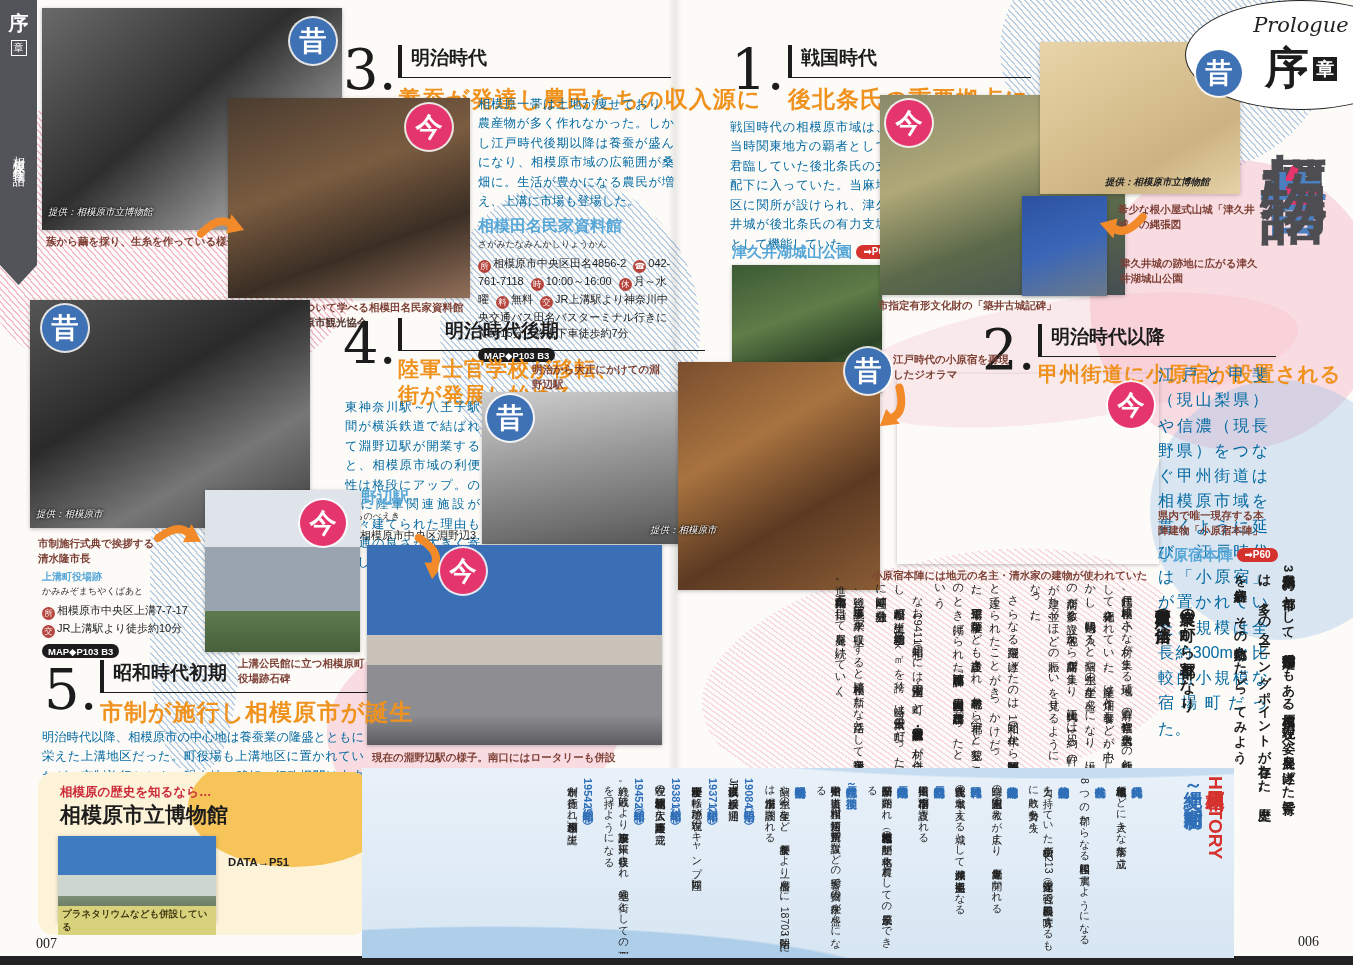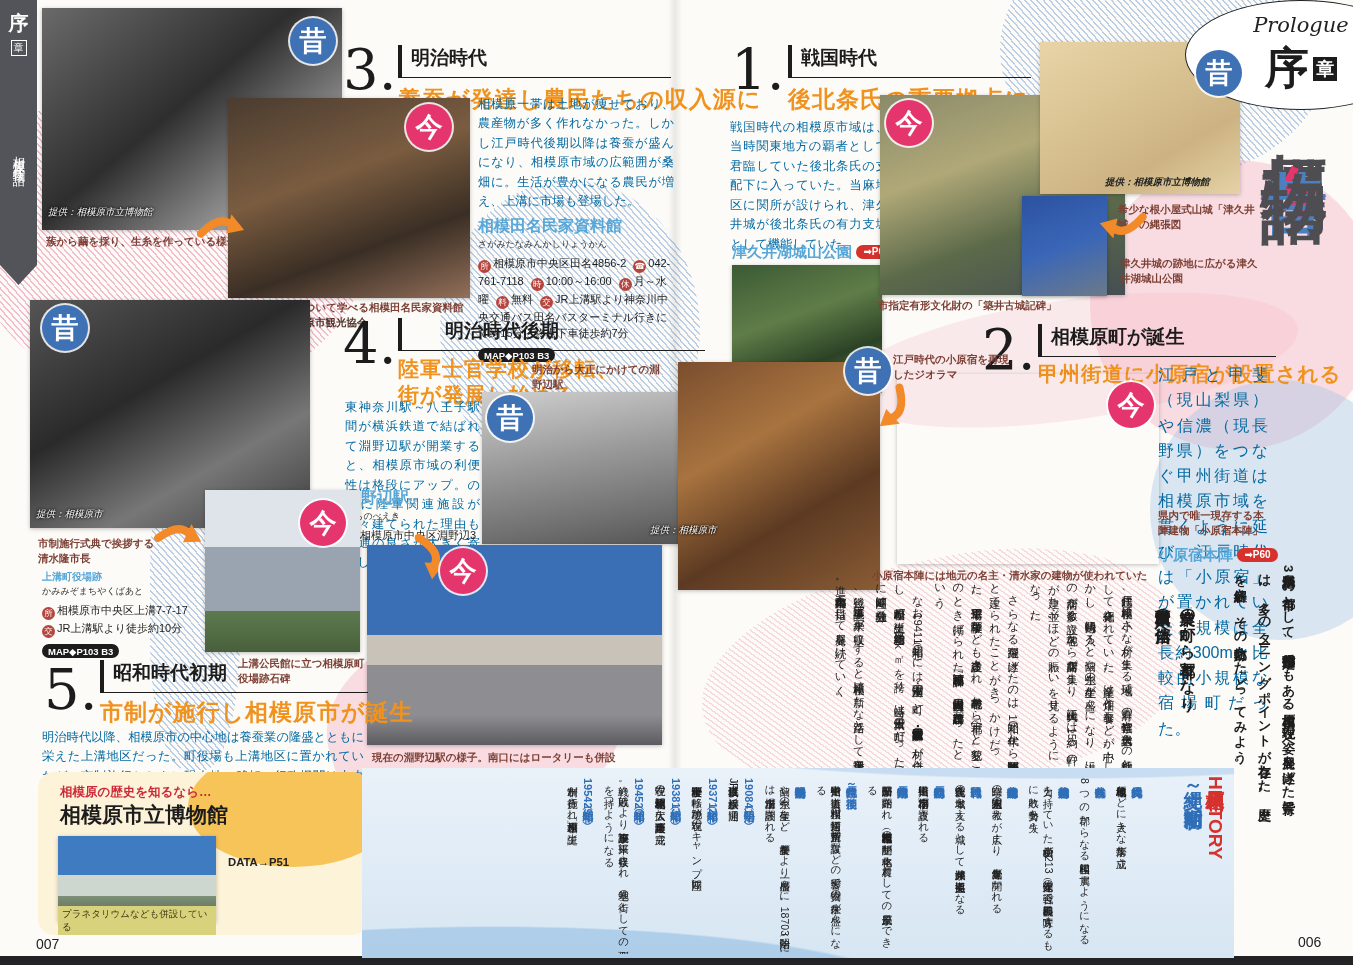--- a/index.html
+++ b/index.html
@@ -40,21 +40,21 @@
   
   .tl-entry{writing-mode:vertical-rl;height:172px;font-size:10.5px;line-height:1.38;color:#1d1d1d;}
   .tl-era{font-weight:bold;color:#2f6fb8;margin-bottom:4px;font-size:11px;}
   
   .sidebar{background:#53535a;clip-path:polygon(0 0,100% 0,100% 93%,50% 100%,0 93%);}
   
   .mbox{background:#fdf3d8;border-radius:16px;overflow:hidden;}
   .mbox-blob{position:absolute;width:210px;height:120px;right:-30px;top:-25px;background:#f6bb44;border-radius:50%;opacity:.85;}
   
   .arrow{z-index:6;}
-  .pagenum{font-family:Liberation Sans, sans-serif;font-size:14px;color:#222;}
+  .pagenum{font-family:Liberation Serif, serif;font-size:14px;color:#222;}
 </style>
 </head>
 <body>
 
 <div class="spread">
 
   <div class="abs hatch-pink" style="left:-30px;top:70px;width:400px;height:330px;"></div>
   <div class="abs hatch-blue" style="left:150px;top:440px;width:90px;height:330px;border-radius:40%;"></div>
   <div class="abs hatch-blue" style="left:440px;top:180px;width:260px;height:300px;"></div>
   <div class="abs soft-pink" style="left:330px;top:620px;width:300px;height:220px;border-radius:45% 55% 60% 40%;transform:rotate(-18deg);"></div>
@@ -162,21 +162,21 @@
     <div class="abs era" style="left:100px;top:660px;width:255px;">昭和時代初期</div>
     <div class="abs ttl" style="left:100px;top:697px;font-size:23px;">市制が施行し相模原市が誕生</div>
     <div class="abs body-txt" style="left:42px;top:728px;width:322px;">明治時代以降、相模原市の中心地は養蚕業の隆盛とともに栄えた上溝地区だった。町役場も上溝地区に置かれていたが、市制施行とともに現在地へ移転。行政機関は中央地区に集約されることになった。</div>
   </div>
 
   <div class="abs mbox" style="left:38px;top:772px;width:330px;height:163px;">
     <div class="mbox-blob"></div>
     <div class="abs" style="left:22px;top:12px;font-size:12.5px;font-weight:bold;color:#cc2a3a;">相模原の歴史を知るなら…</div>
     <div class="abs" style="left:22px;top:29px;font-size:21px;font-weight:bold;color:#1c1c1c;">相模原市立博物館</div>
     <div class="abs photo" style="left:20px;top:64px;width:158px;height:86px;background:linear-gradient(180deg,#3e7bc0 0 45%,#cdd6cf 45% 70%,#7d8f76 70%,#55634f);"></div>
-    <div class="abs" style="left:20px;top:134px;width:158px;background:#d9d27c;color:#3f3a14;font-size:9.5px;font-weight:normal;padding:2px 4px;box-sizing:border-box;">プラネタリウムなども併設している</div>
+    <div class="abs" style="left:20px;top:134px;width:158px;background:#d9d27c;color:#3f3a14;font-size:9.5px;font-weight:bold;padding:2px 4px;box-sizing:border-box;">プラネタリウムなども併設している</div>
     <div class="abs" style="left:190px;top:64px;width:124px;font-size:11.3px;line-height:1.55;text-align:justify;">
       <br>
       <span style="font-weight:bold;">DATA→P51</span>
     </div>
   </div>
   <div class="abs pagenum" style="left:36px;top:936px;">007</div>
 
   <div>
     <div class="abs num" style="left:731px;top:42px;">1.</div>
     <div class="abs era" style="left:788px;top:45px;width:230px;">戦国時代</div>
@@ -201,21 +201,21 @@
     <div class="abs photo" style="left:1022px;top:196px;width:85px;height:100px;background:linear-gradient(160deg,#2c52a0,#3a66b8 50%,#6b7a8a);"></div>
     <svg class="abs arrow" style="left:1100px;top:208px;transform:rotate(195deg);" width="44" height="34" viewBox="0 0 44 34">
         <path d="M4 30 Q16 6 30 12" stroke="#f28a2a" stroke-width="8" fill="none" stroke-linecap="round"></path>
         <polygon points="27,2 44,13 28,22" fill="#f28a2a"></polygon>
       </svg>
     <div class="abs cap" style="left:1120px;top:256px;width:140px;">津久井城の跡地に広がる津久井湖城山公園</div>
   </div>
 
   <div>
     <div class="abs num" style="left:982px;top:322px;">2.</div>
-    <div class="abs era" style="left:1038px;top:324px;width:225px;">相模原町が誕生</div>
+    <div class="abs era" style="left:1038px;top:324px;width:225px;">明治時代以降</div>
     <div class="abs ttl" style="left:1038px;top:360px;font-size:20.5px;">甲州街道に小原宿が設置される</div>
 
     <div class="abs badge old" style="left:845px;top:348px;">昔</div>
     <div class="abs cap" style="left:893px;top:352px;width:120px;">江戸時代の小原宿を再現したジオラマ</div>
     <div class="abs photo" style="left:678px;top:362px;width:202px;height:228px;background:linear-gradient(150deg,#7a4e2e,#a8733f 35%,#5c3a22 65%,#8a5c35);"></div>
     <svg class="abs arrow" style="left:872px;top:392px;transform:rotate(140deg);" width="44" height="34" viewBox="0 0 44 34">
         <path d="M4 30 Q16 6 30 12" stroke="#f28a2a" stroke-width="8" fill="none" stroke-linecap="round"></path>
         <polygon points="27,2 44,13 28,22" fill="#f28a2a"></polygon>
       </svg>
 

